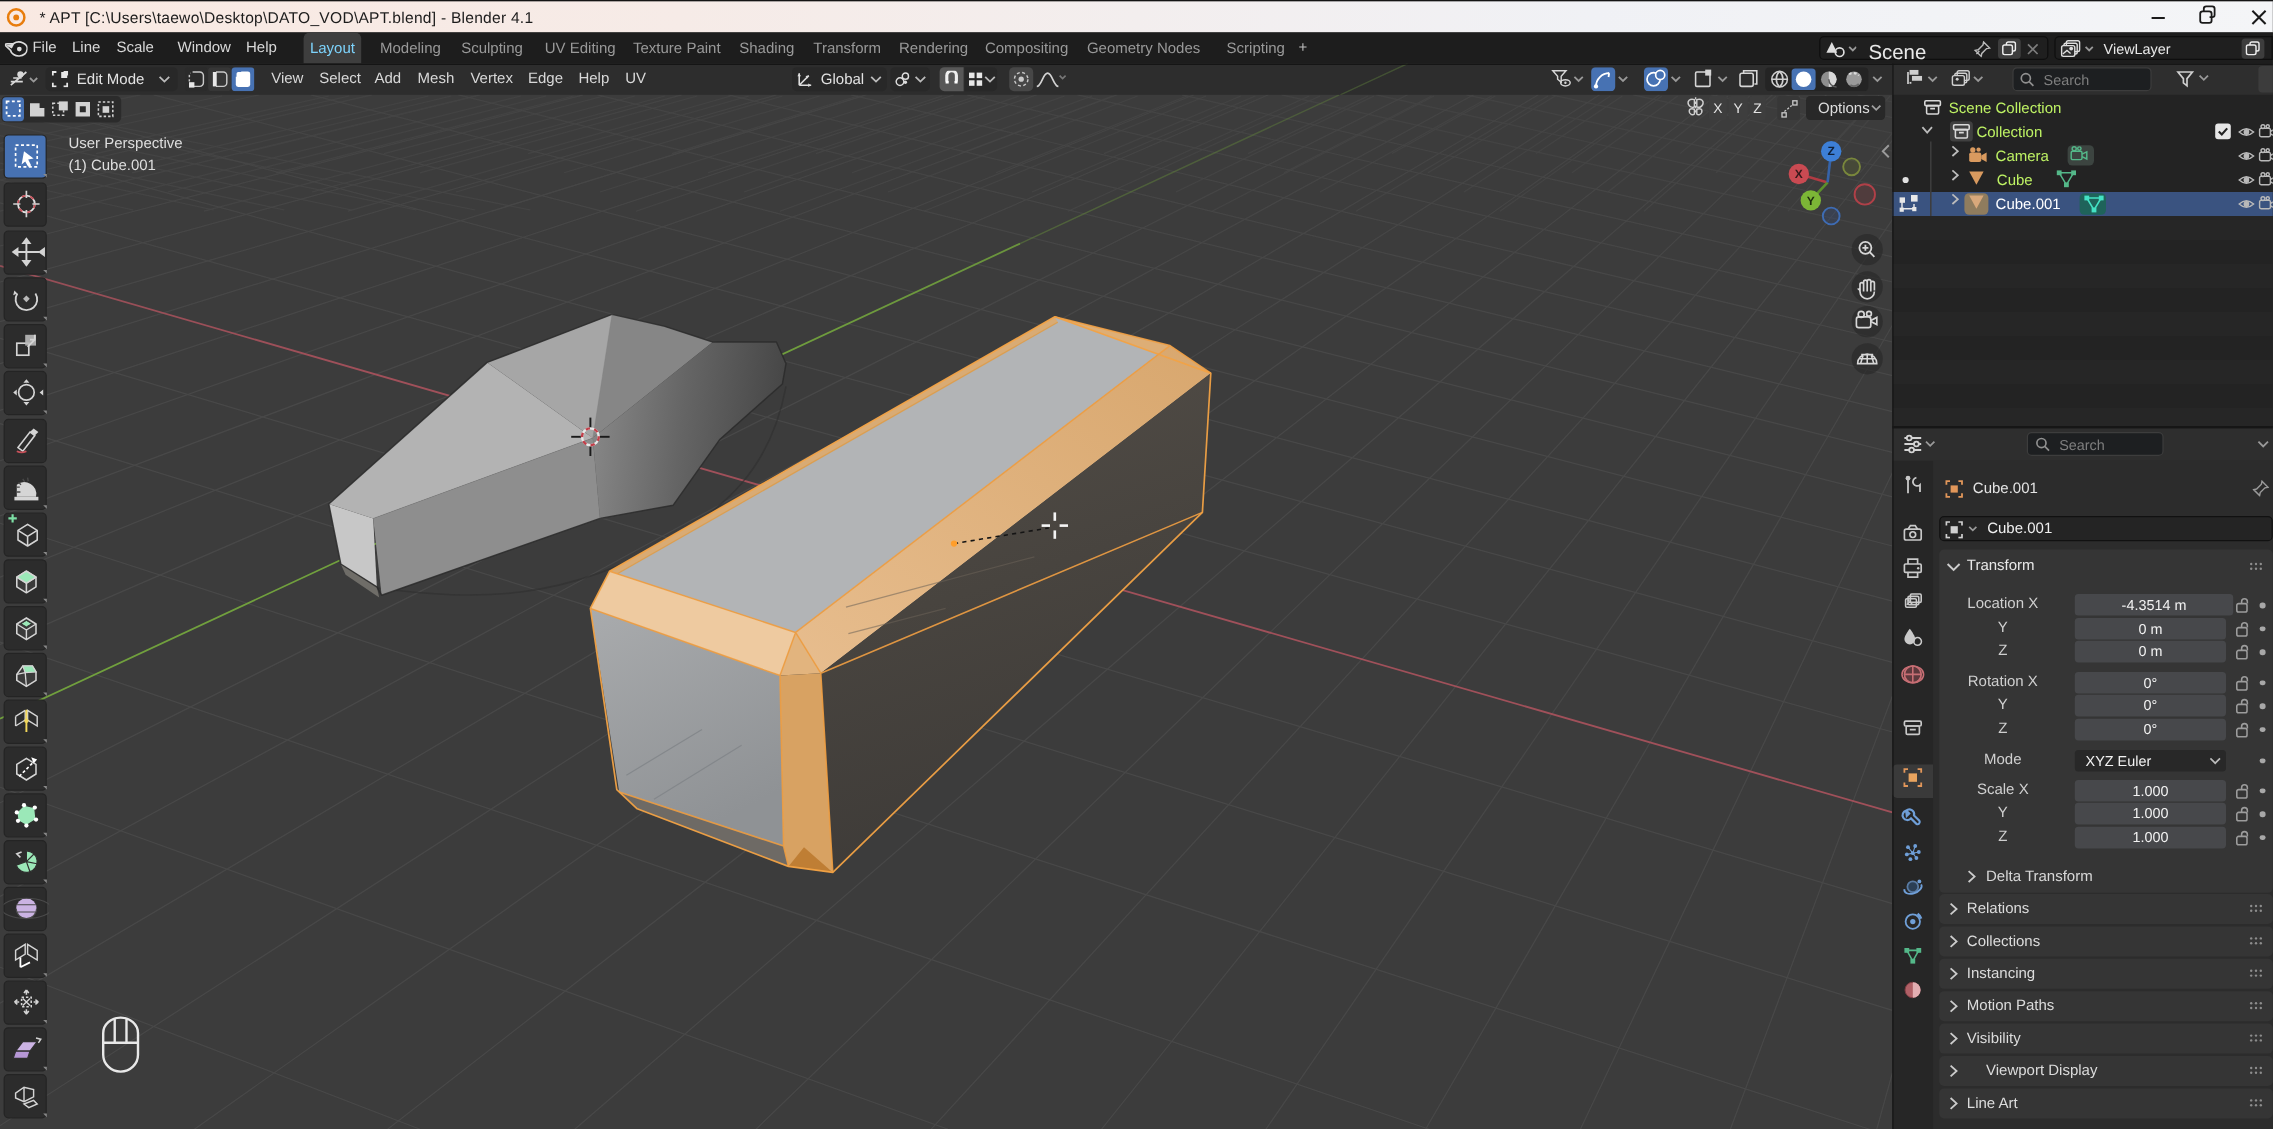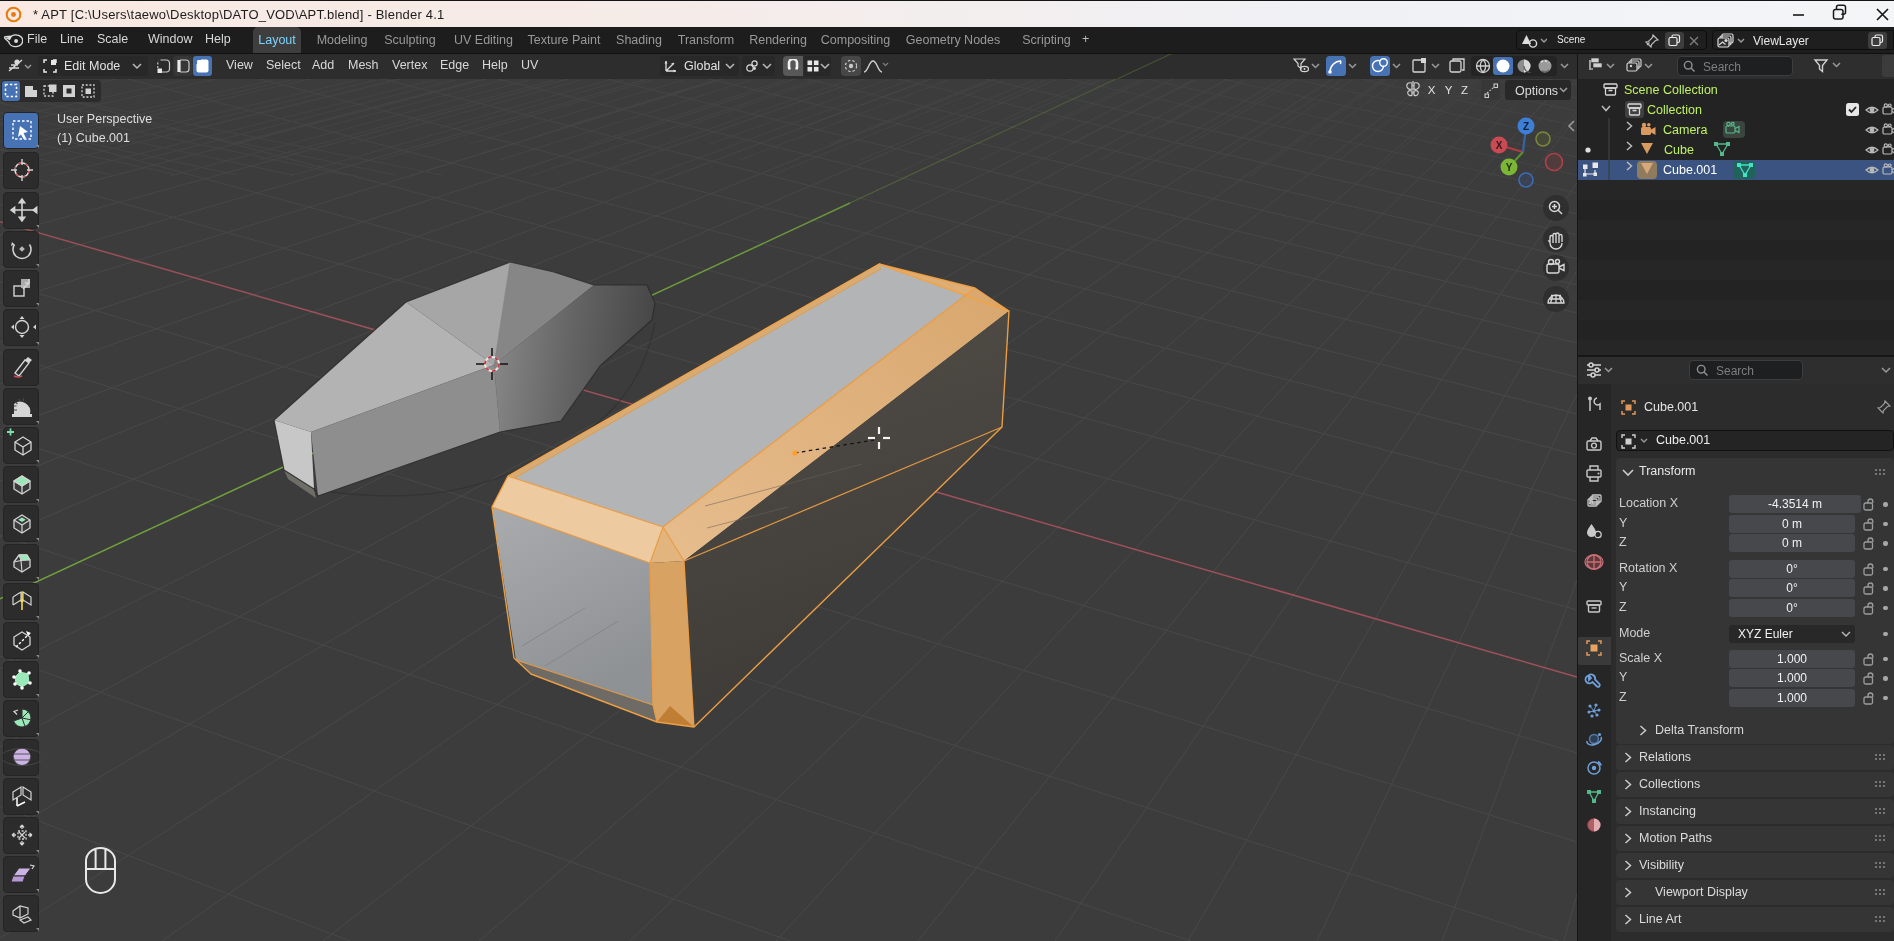--- a/index.html
+++ b/index.html
@@ -15,21 +15,21 @@
 .wstab.active{background:#3e3e3e;border-radius:5px 5px 0 0;color:#7dd3fc}
 #vpheader{position:absolute;left:0;top:53px;width:1577px;height:26px;background:rgba(45,45,45,0.96);color:#d8d8d8;font-size:12.5px}
 #vpheader .hmenu{position:absolute;top:5px}
 .ddfield{position:absolute;background:#282828;border-radius:4px;height:20px;top:3px;color:#e2e2e2}
 #outliner{position:absolute;left:1577px;top:53px;width:317px;height:303px;background:#232323}
 #props{position:absolute;left:1577px;top:356px;width:317px;height:585px;background:#2c2c2c}
 .searchbox{background:#1d1f21;border:1px solid #3d3d3d;border-radius:4px;color:#7e7e7e;font-size:12px}
 .row{position:absolute;font-size:12.5px;color:#bef264;white-space:nowrap}
 .panel{position:absolute;left:39px;width:278px;background:#353535;border-radius:4px;color:#d6d6d6;font-size:12.5px}
 .field{position:absolute;background:#47484b;border-radius:3px;height:18px;color:#f2f2f2;font-size:12px;text-align:center;line-height:18px}
-.flabel{position:absolute;color:#cfcfcf;font-size:12.5px;text-align:left}
+.flabel{position:absolute;color:#cfcfcf;font-size:12.5px;text-align:center}
 svg{display:block}
 .gridln line{stroke:#4a4a4a;stroke-width:1}
 </style></head>
 <body>
 
 <div id="titlebar">
  <svg class="abs" style="left:5px;top:5px" width="17" height="17" viewBox="0 0 18 18">
   <circle cx="9" cy="9" r="7.2" fill="none" stroke="#e87d0d" stroke-width="2.2"></circle>
   <circle cx="9" cy="9" r="2.6" fill="#e87d0d"></circle>
  </svg>
@@ -64,21 +64,21 @@
 <div class="wstab" style="left:815px;width:81px">Compositing</div>
 <div class="wstab" style="left:899px;width:108px">Geometry Nodes</div>
 <div class="wstab" style="left:1014px;width:65px">Scripting</div>
 <div class="menuitem" style="left:1082px;color:#bbb">+</div>
 <div class="abs" style="left:1516px;top:3px;width:191px;height:20px;background:#1f1f1f;border:1px solid #0e0e0e;border-radius:4px">
  <svg class="abs" style="left:4px;top:2px" width="26" height="16" viewBox="0 0 26 16">
    <path d="M5.5 2 L10 11 H1 Z" fill="#ddd"></path>
    <circle cx="12" cy="10.5" r="3.6" fill="none" stroke="#ddd" stroke-width="1.4"></circle>
    <path d="M20 6 l3 3 l3 -3" fill="none" stroke="#999" stroke-width="1.5"></path>
  </svg>
- <div class="abs" style="left:40px;top:3px;font-size:10px;color:#e8e8e8">Scene</div>
+ <div class="abs" style="left:40px;top:3px;font-size:17px;color:#e8e8e8">Scene</div>
  <svg class="abs" style="left:127px;top:3px" width="16" height="14" viewBox="0 0 16 14">
   <path d="M9 1 l5 5 -2.5 0.5 -4 4 -0.5 2.5 -5 -5 2.5 -0.5 4 -4 z M3 11 l2.5 -2.5" fill="none" stroke="#bbb" stroke-width="1.2"></path>
  </svg>
  <div class="abs" style="left:148px;top:1px;width:19px;height:17px;background:#3d3d3d;border-radius:3px">
   <svg class="abs" style="left:3px;top:2px" width="13" height="13" viewBox="0 0 13 13">
    <rect x="1" y="3.5" width="8" height="8" rx="1.5" fill="none" stroke="#eee" stroke-width="1.2"></rect>
    <path d="M4 3.5 v-1 a1.5 1.5 0 0 1 1.5 -1.5 h4.5 a1.5 1.5 0 0 1 1.5 1.5 v4.5 a1.5 1.5 0 0 1 -1.5 1.5 h-1" fill="none" stroke="#eee" stroke-width="1.2"></path>
   </svg>
  </div>
  <svg class="abs" style="left:171px;top:4px" width="12" height="12" viewBox="0 0 12 12">

